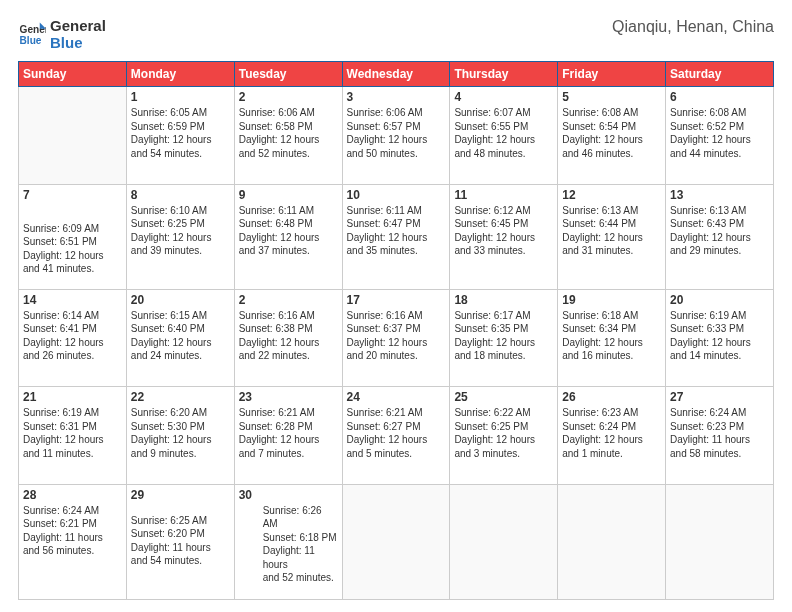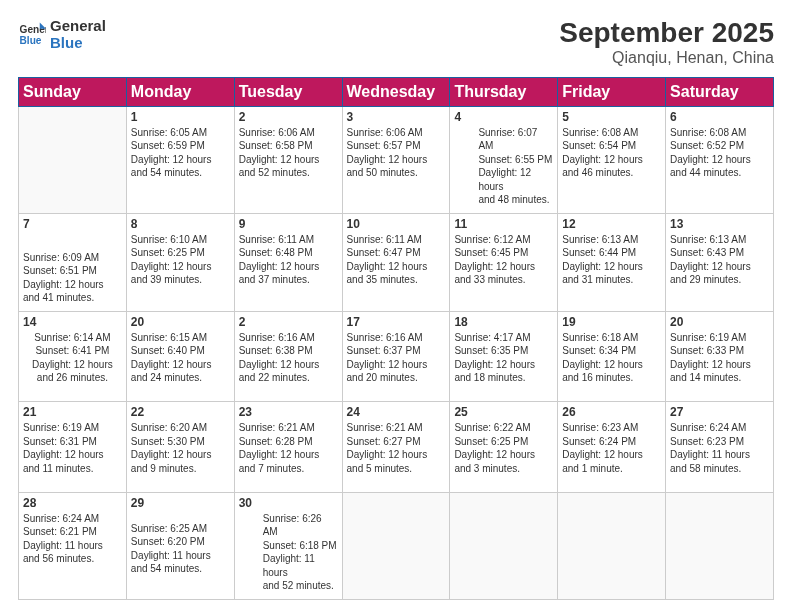--- a/index.html
+++ b/index.html
@@ -46,23 +46,23 @@
       color: #555;
     }
     .calendar {
       flex: 1;
       border: 1px solid #ccc;
       border-collapse: collapse;
       width: 100%;
       table-layout: fixed;
     }
     .calendar th {
-      background: #be185d;
+      background: #ef4444;
       color: #fff;
-      font-size: 16px;
+      font-size: 12px;
       font-weight: bold;
       padding: 5px 4px;
       text-align: left;
       border: 1px solid #1a5fa0;
     }
     .calendar td {
       border: 1px solid #ccc;
       vertical-align: top;
       padding: 3px 4px;
       font-size: 9.5px;
@@ -94,21 +94,20 @@
         <text x="2" y="16" font-size="13" font-weight="bold" fill="#333">General</text>
         <text x="2" y="30" font-size="13" font-weight="bold" fill="#2a74bf">Blue</text>
         <polygon points="28,2 36,10 28,10" fill="#2a74bf"></polygon>
       </svg>
       <div style="display:flex;flex-direction:column;line-height:1.1;">
         <span style="font-size:15px;font-weight:bold;color:#333;">General</span>
         <span style="font-size:15px;font-weight:bold;color:#2a74bf;">Blue</span>
       </div>
     </div>
     <div class="title-block">
-      <div class="month-title">September 2025</div>
       <div class="subtitle">Qianqiu, Henan, China</div>
     </div>
   </div>
 
   <table class="calendar">
     <thead>
       <tr>
         <th>Sunday</th>
         <th>Monday</th>
         <th>Tuesday</th>
@@ -137,21 +136,21 @@
           </td>
           <td>
             <div class="day-number">3</div>
             <div class="day-info" style="white-space: pre-line;">Sunrise: 6:06 AM
 Sunset: 6:57 PM
 Daylight: 12 hours
 and 50 minutes.</div>
           </td>
           <td>
             <div class="day-number">4</div>
-            <div class="day-info" style="white-space: pre-line; margin-left: 24px;">Sunrise: 6:07 AM
+            <div class="day-info" style="white-space: pre-line;">Sunrise: 6:07 AM
 Sunset: 6:55 PM
 Daylight: 12 hours
 and 48 minutes.</div>
           </td>
           <td>
             <div class="day-number">5</div>
             <div class="day-info" style="white-space: pre-line;">Sunrise: 6:08 AM
 Sunset: 6:54 PM
 Daylight: 12 hours
 and 46 minutes.</div>
@@ -211,21 +210,21 @@
             <div class="day-number">13</div>
             <div class="day-info" style="white-space: pre-line;">Sunrise: 6:13 AM
 Sunset: 6:43 PM
 Daylight: 12 hours
 and 29 minutes.</div>
           </td>
         </tr>
         <tr>
           <td>
             <div class="day-number">14</div>
-            <div class="day-info" style="white-space: pre-line; text-align: center;">Sunrise: 6:14 AM
+            <div class="day-info" style="white-space: pre-line;">Sunrise: 6:14 AM
 Sunset: 6:41 PM
 Daylight: 12 hours
 and 26 minutes.</div>
           </td>
           <td>
             <div class="day-number">20</div>
             <div class="day-info" style="white-space: pre-line;">Sunrise: 6:15 AM
 Sunset: 6:40 PM
 Daylight: 12 hours
 and 24 minutes.</div>
@@ -239,21 +238,21 @@
           </td>
           <td>
             <div class="day-number">17</div>
             <div class="day-info" style="white-space: pre-line;">Sunrise: 6:16 AM
 Sunset: 6:37 PM
 Daylight: 12 hours
 and 20 minutes.</div>
           </td>
           <td>
             <div class="day-number">18</div>
-            <div class="day-info" style="white-space: pre-line;">Sunrise: 4:17 AM
+            <div class="day-info" style="white-space: pre-line;">Sunrise: 6:17 AM
 Sunset: 6:35 PM
 Daylight: 12 hours
 and 18 minutes.</div>
           </td>
           <td>
             <div class="day-number">19</div>
             <div class="day-info" style="white-space: pre-line;">Sunrise: 6:18 AM
 Sunset: 6:34 PM
 Daylight: 12 hours
 and 16 minutes.</div>

